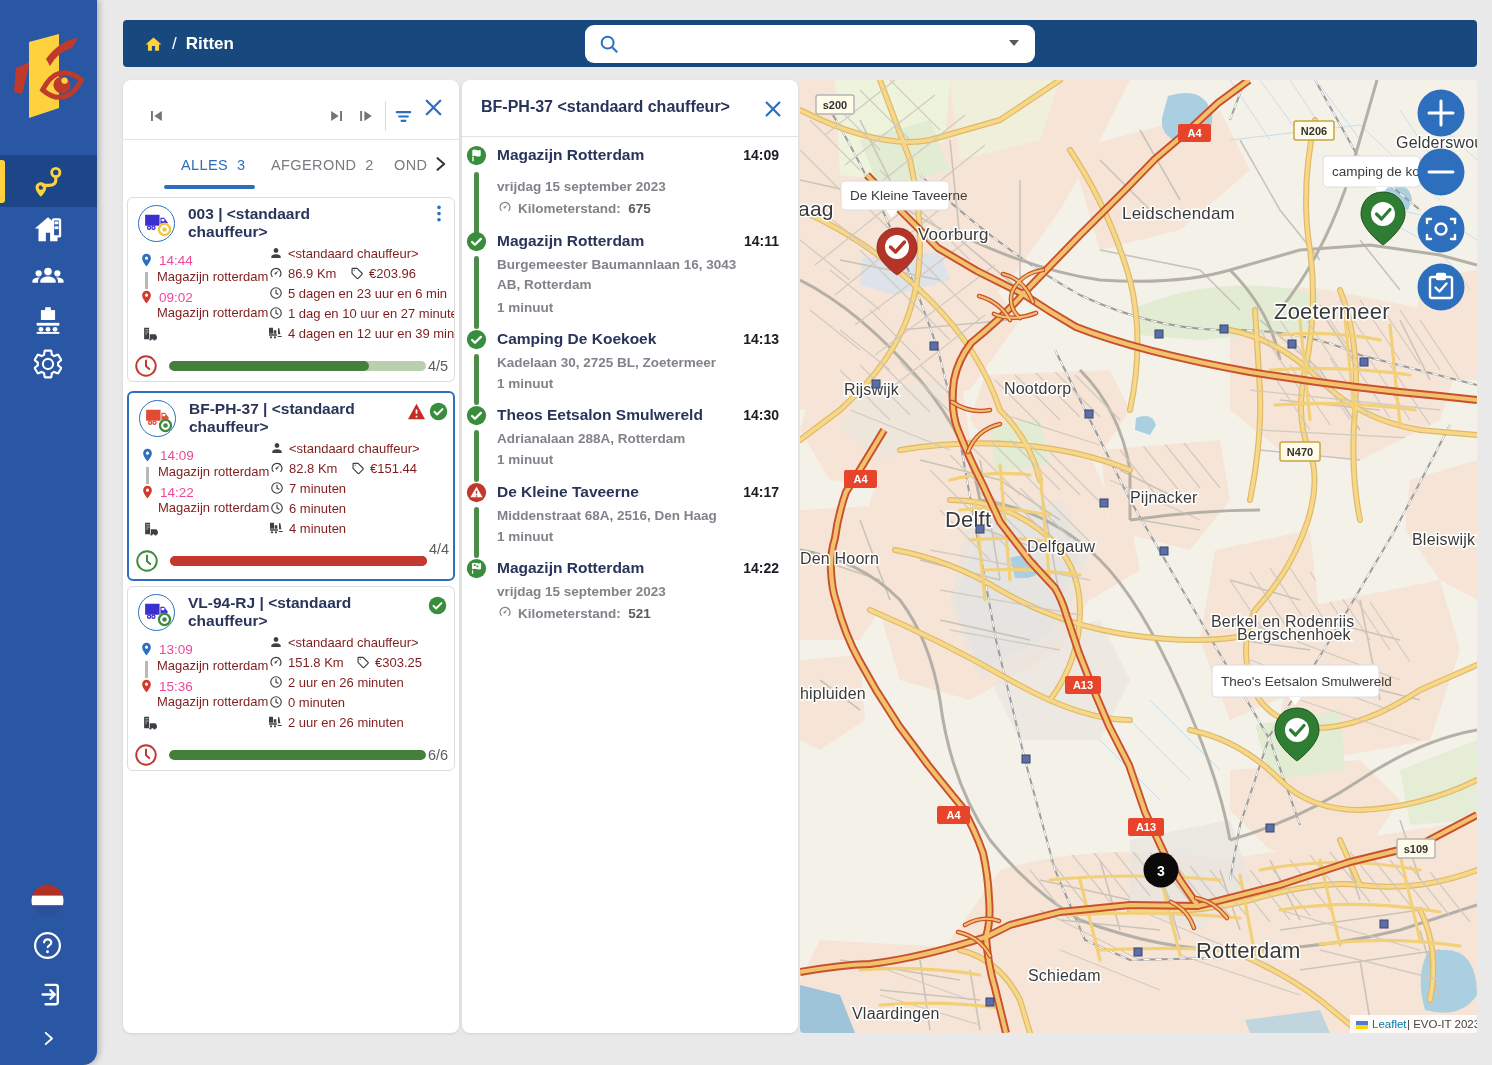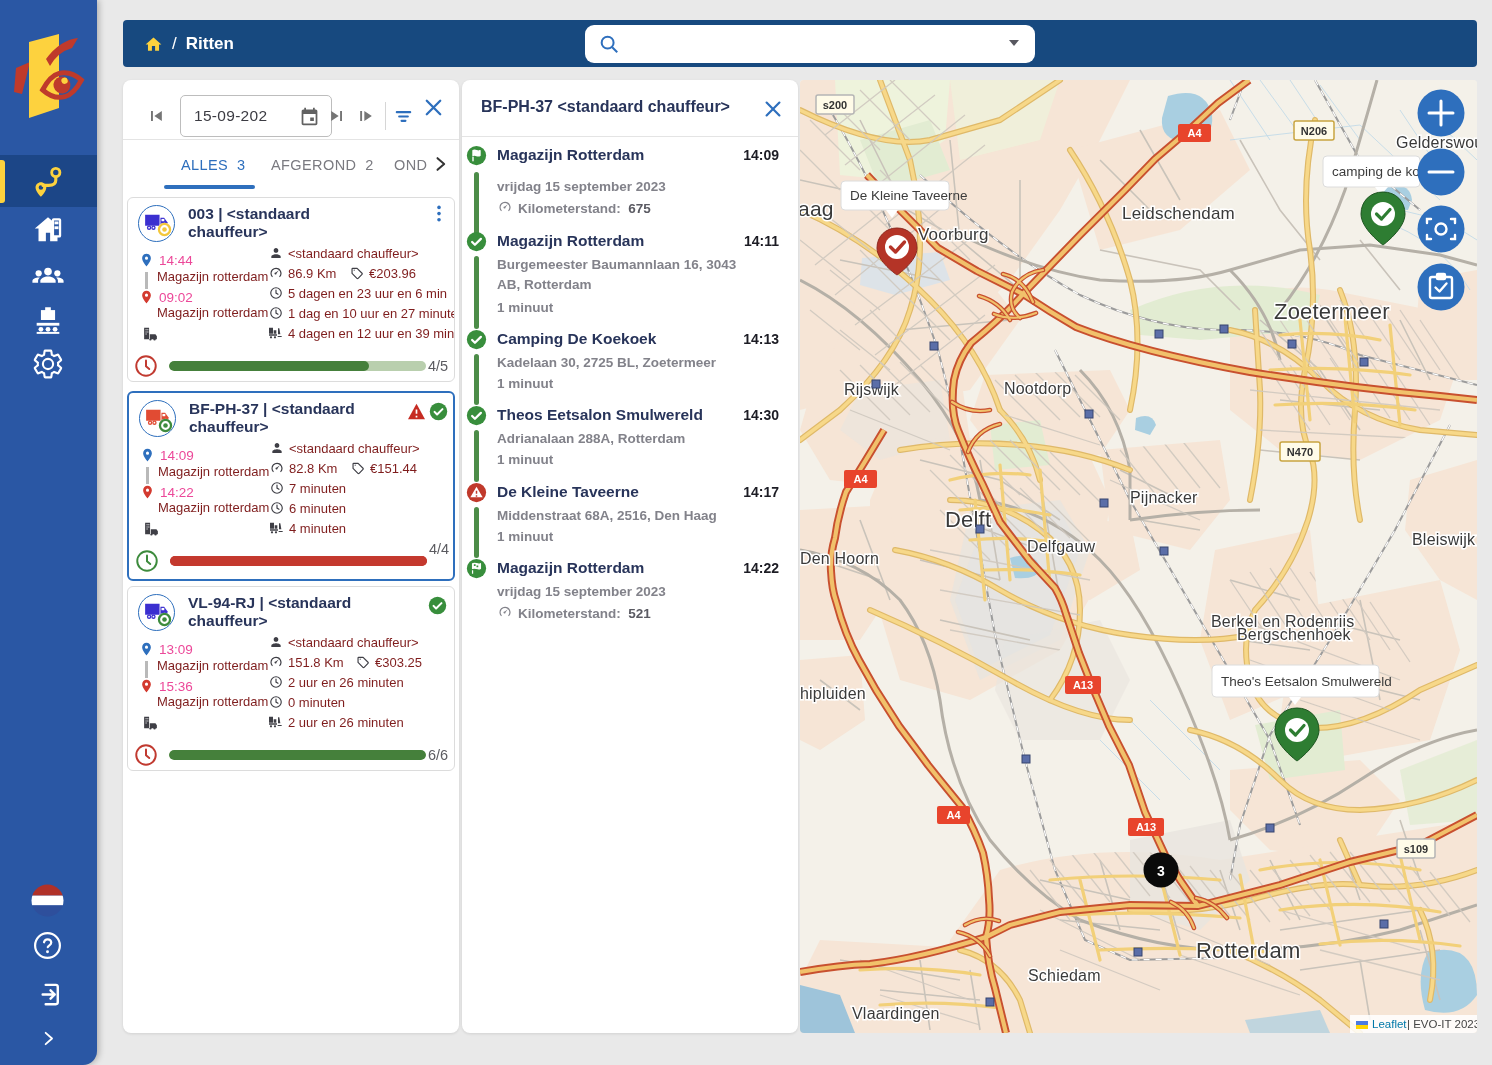--- a/index.html
+++ b/index.html
@@ -186,26 +186,20 @@
         <path d="M2 2h10L7 8z"></path>
       </svg>
   </div>
 </div>
 
 <div class="abs" id="leftpanel">
   <div class="abs" id="datehdr"></div>
   <svg class="abs" style="left:23px;top:26px" width="20" height="20" viewBox="0 0 24 24" fill="#757575">
       <path d="M6 6h2.3v12H6zM19 6l-9 6 9 6z"></path>
     </svg>
-  <div class="abs" id="datebox">
-    <span style="font-size:15.5px;color:#3c3c43;margin-left:13px;letter-spacing:.3px">15-09-202</span>
-    <svg class="abs" style="right:11px;top:10px" width="21" height="21" viewBox="0 0 24 24" fill="#616161">
-        <path d="M19 4h-1V2h-2v2H8V2H6v2H5c-1.1 0-2 .9-2 2v14c0 1.1.9 2 2 2h14c1.1 0 2-.9 2-2V6c0-1.1-.9-2-2-2zm0 16H5V9h14v11zM12.8 13h4.2v4.2h-4.2z"></path>
-      </svg>
-  </div>
   <svg class="abs" style="left:204px;top:26px" width="20" height="20" viewBox="0 0 24 24" fill="#757575">
       <path d="M15.7 6H18v12h-2.3zM5 6l9 6-9 6z"></path>
     </svg>
   <svg class="abs" style="left:233px;top:26px" width="20" height="20" viewBox="0 0 24 24" fill="#757575">
       <path d="M5 6h2.3v12H5zM10 6l9 6-9 6z"></path>
     </svg>
   <div class="abs" style="left:262px;top:22px;width:1px;height:28px;background:#d6d6d6"></div>
   <svg class="abs" style="left:271px;top:27px" width="19" height="19" viewBox="0 0 24 24" fill="none" stroke="#2e6fbd" stroke-width="2.6" stroke-linecap="round">
       <path d="M3.5 6.5h17M6.5 12h11M9.5 17.5h5"></path>
     </svg>

